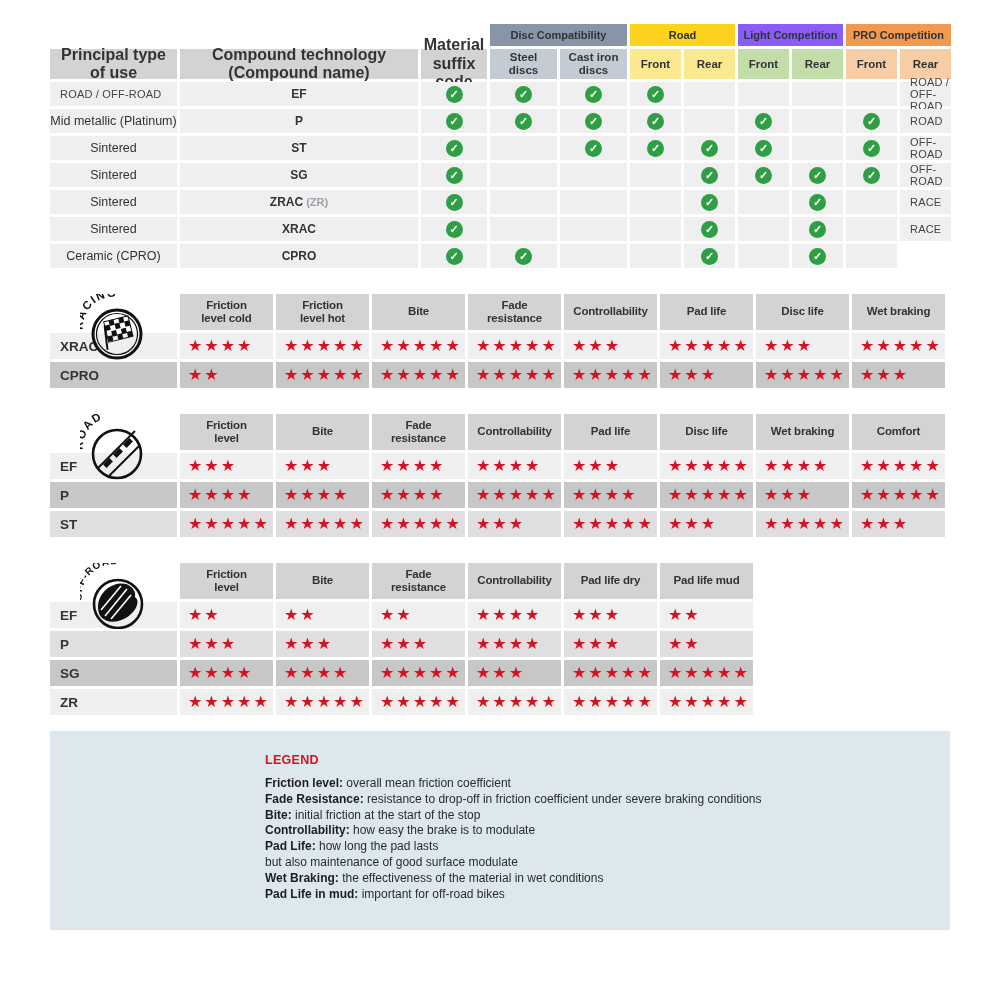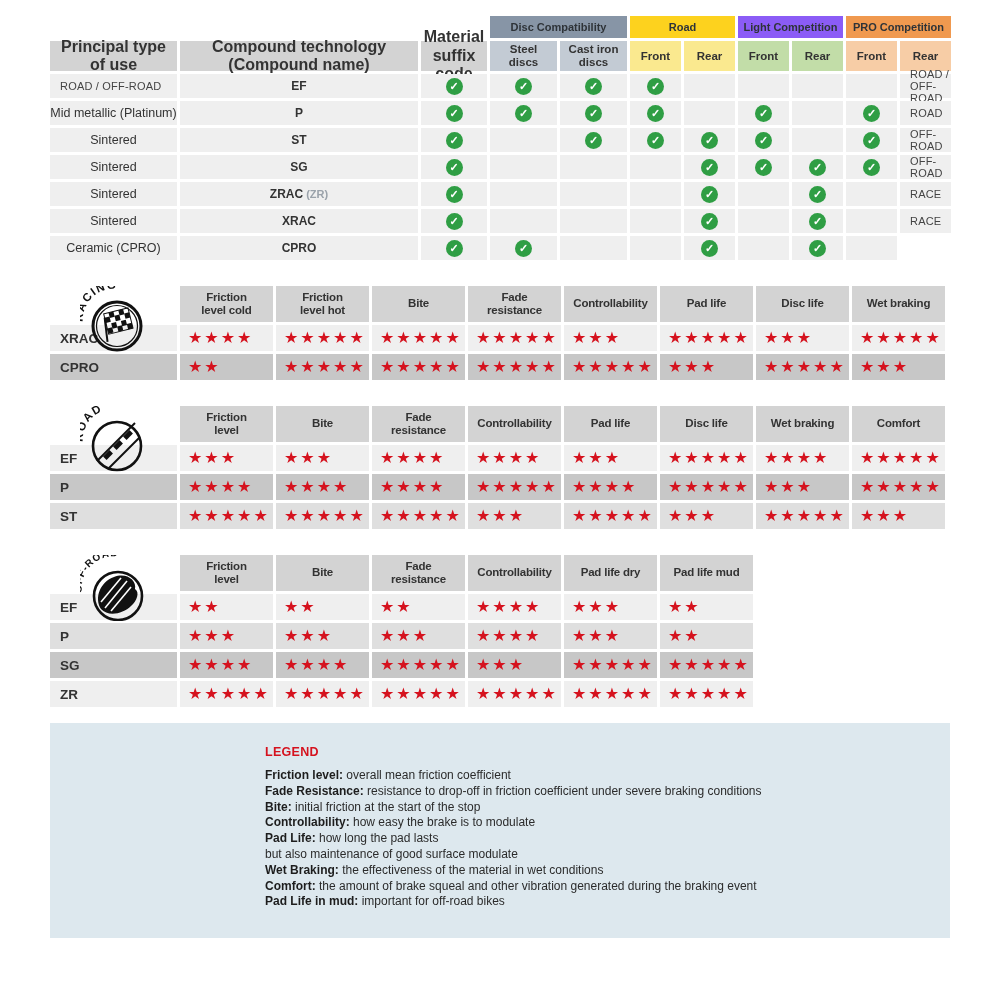--- a/index.html
+++ b/index.html
@@ -1,17 +1,17 @@
 <!DOCTYPE html>
 <html style="--star: #d5121e; --check: #2f9e44; --legend-bg: #dde8ee; --hdr: #d3d3d3; --row-light: #efefef;"><head>
 <meta charset="utf-8">
 <style>
   html, body { margin:0; padding:0; background:#fff; }
   body { width:1000px; font-family:"Liberation Sans", sans-serif; color:#3a3a3a; }
-  .page { width:900px; margin:0 auto; padding-top:16px; }
+  .page { width:900px; margin:8px auto; padding-top:16px; }
 
   
   .compat-grid{
     display:grid;
     grid-template-columns:127px 238px 66px 67px 67px 51px 51px 51px 51px 51px 51px;
     grid-template-rows:22px 30px;
     grid-auto-rows:24px;
     gap:3px;
   }
   .blank{ background:transparent; }
@@ -529,18 +529,17 @@
   <div class="legend">
     <div class="legend-title">LEGEND</div>
     <div id="legend-entries">
         <div class="lg-line"><b>Friction level:</b> overall mean friction coefficient</div>
         <div class="lg-line"><b>Fade Resistance:</b> resistance to drop-off in friction coefficient under severe braking conditions</div>
         <div class="lg-line"><b>Bite:</b> initial friction at the start of the stop</div>
         <div class="lg-line"><b>Controllability:</b> how easy the brake is to modulate</div>
         <div class="lg-line"><b>Pad Life:</b> how long the pad lasts</div>
         <div class="lg-line">but also maintenance of good surface modulate</div>
         <div class="lg-line"><b>Wet Braking:</b> the effectiveness of the material in wet conditions</div>
-        <div class="lg-line"><b>Comfort:</b> the amount of brake squeal and other vibration generated during the braking event</div>
         <div class="lg-line"><b>Pad Life in mud:</b> important for off-road bikes</div>
       </div>
   </div>
 
 </div>
 
 </body></html>

